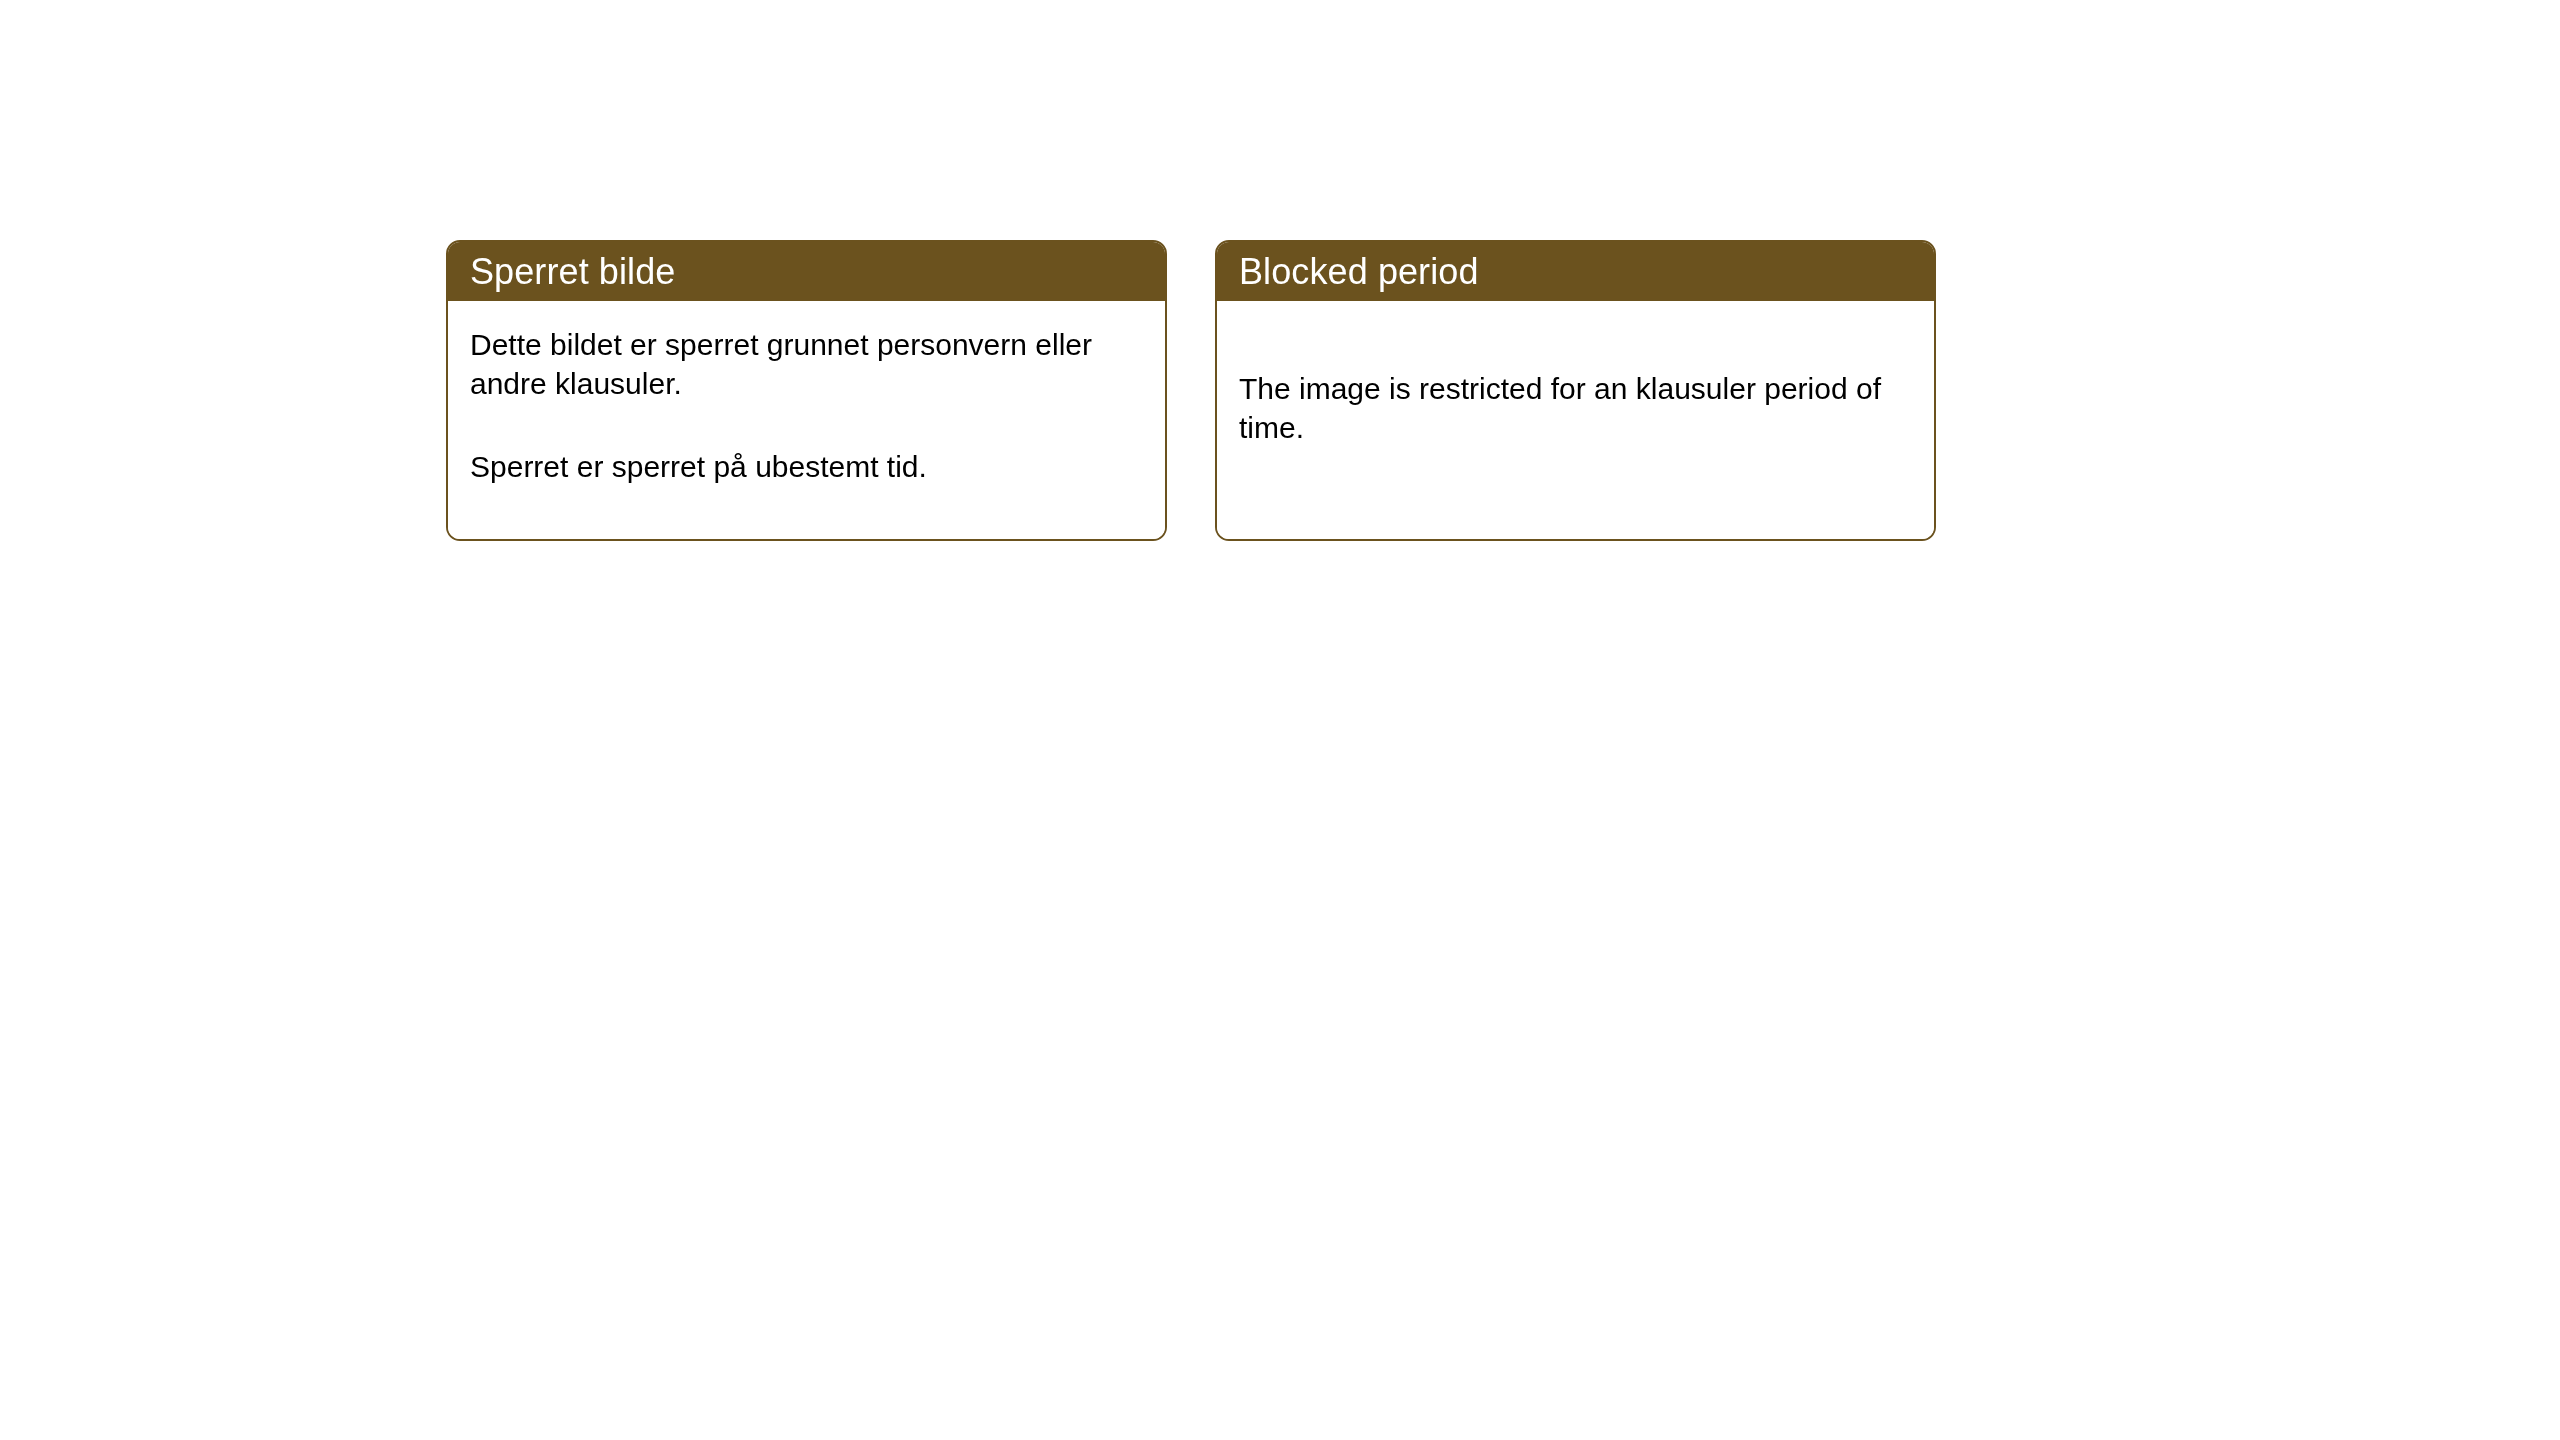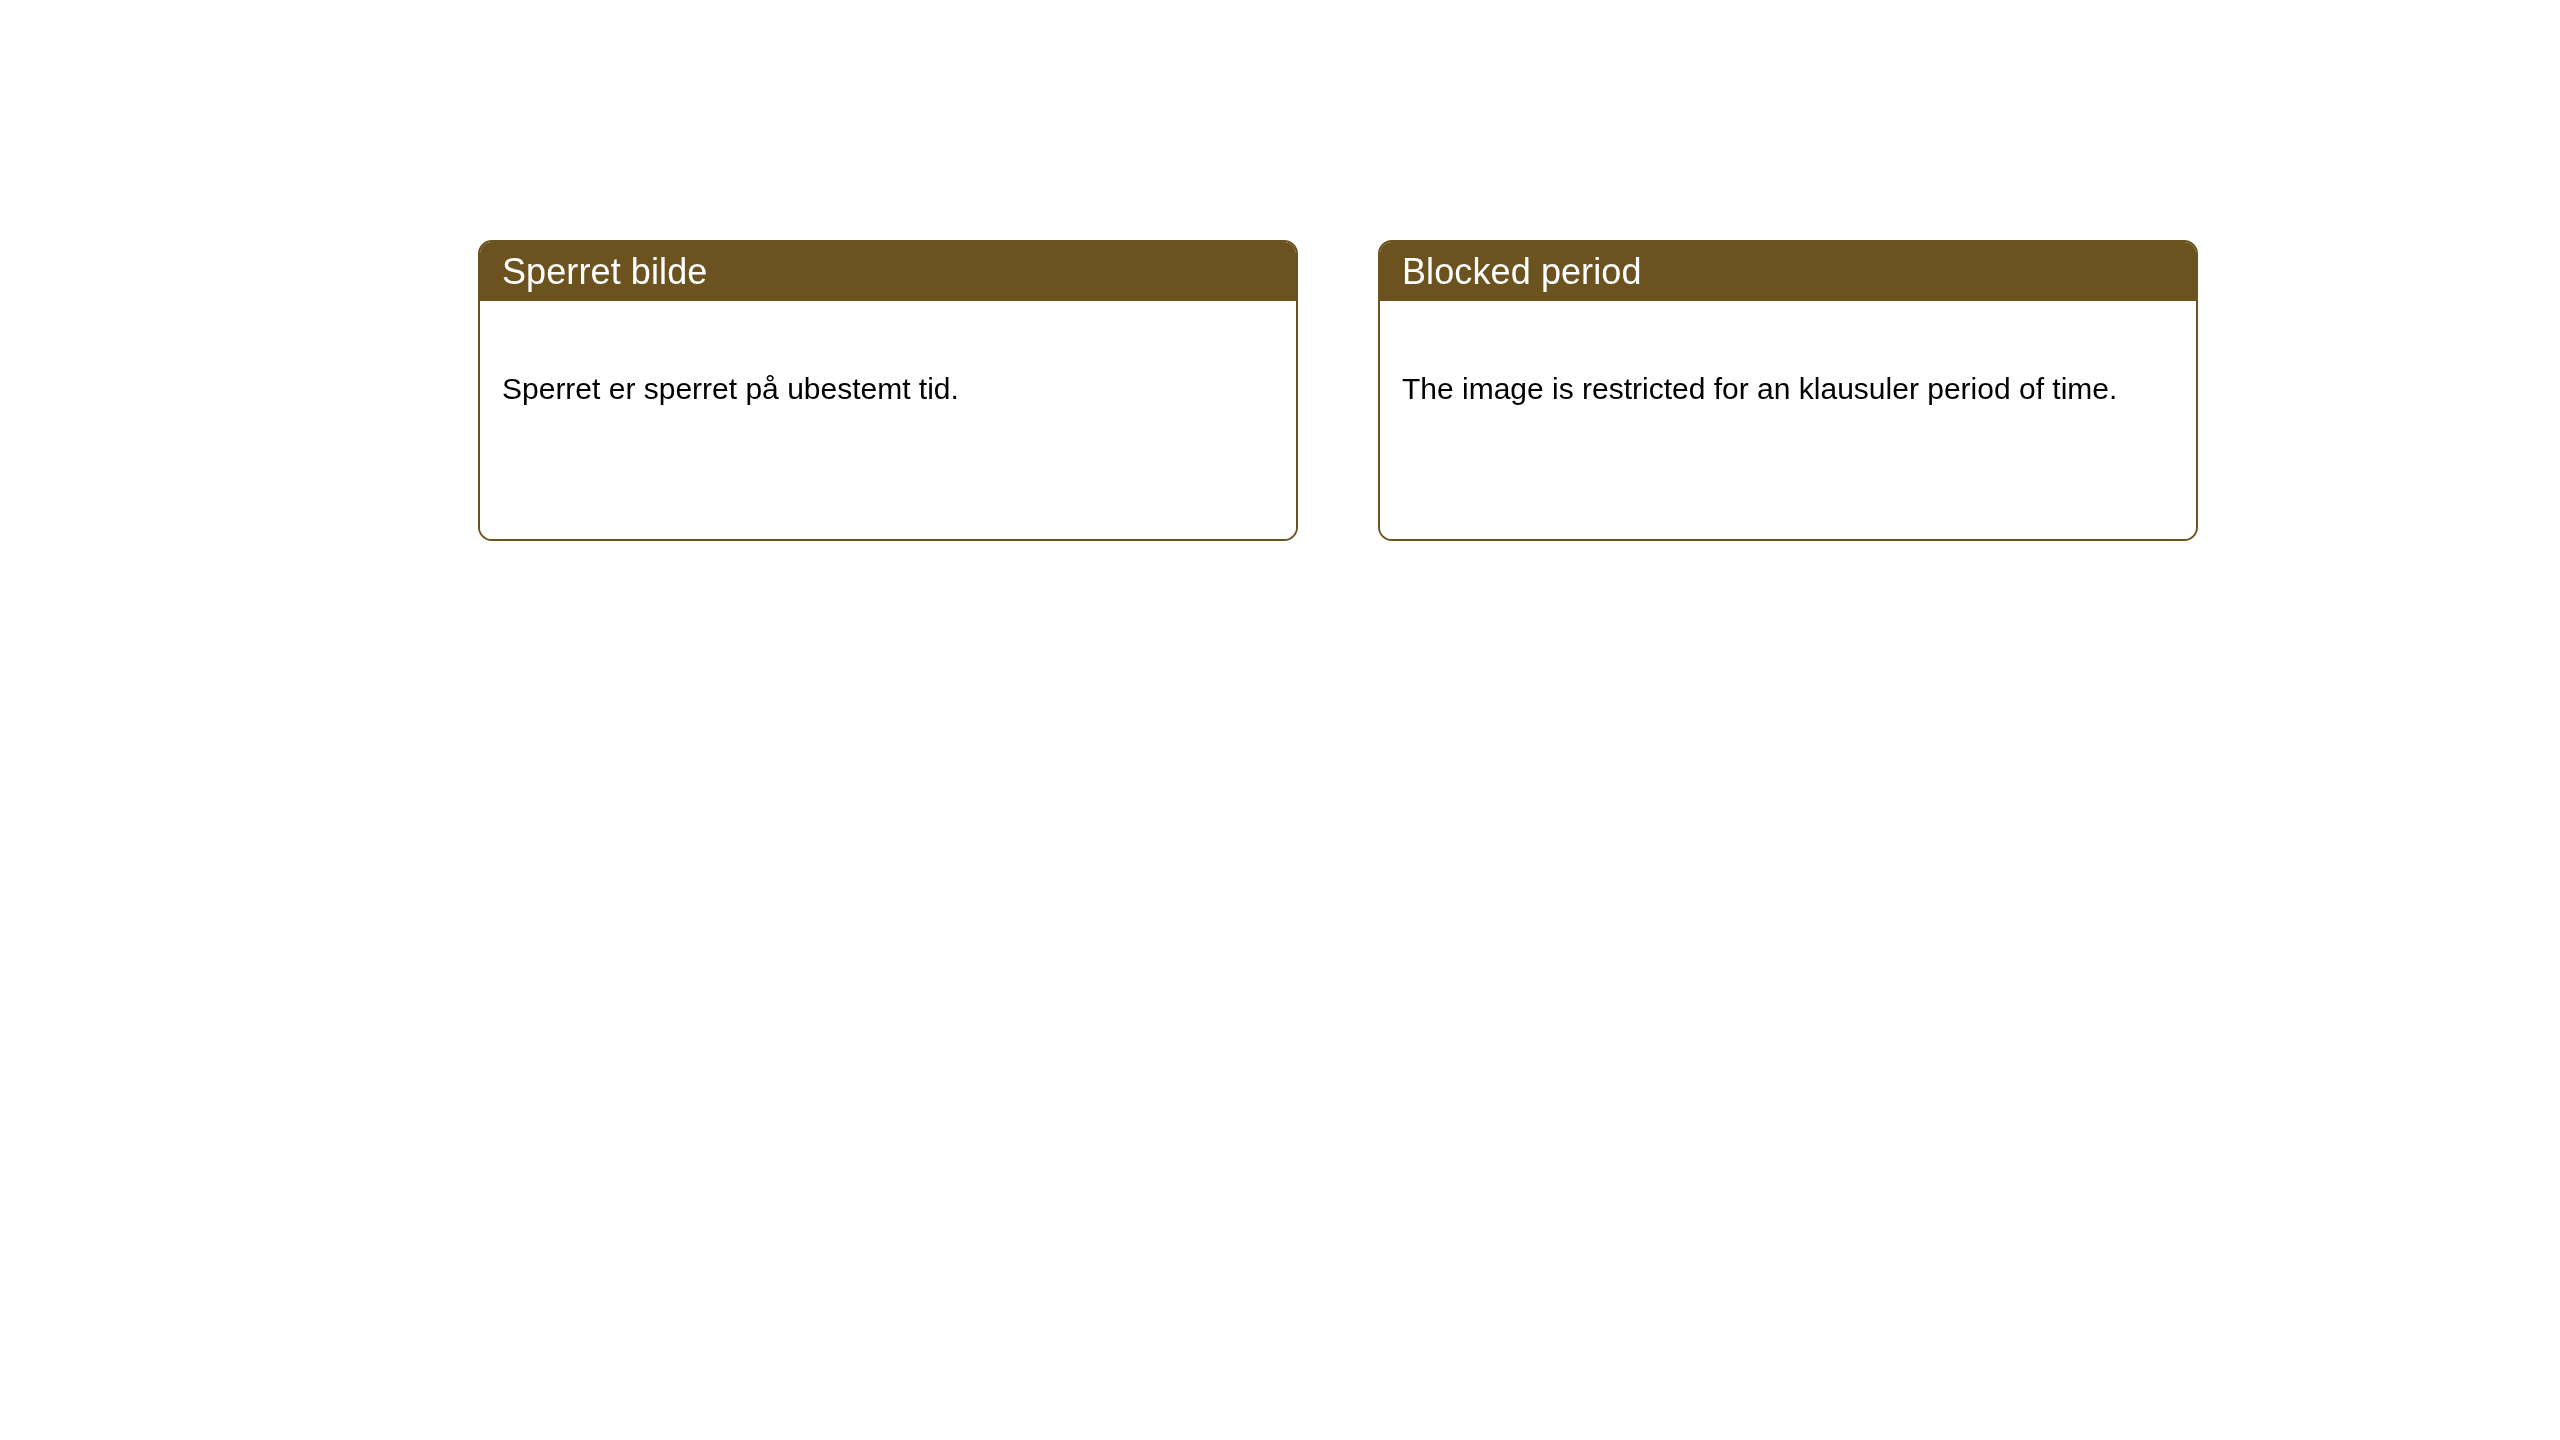--- a/index.html
+++ b/index.html
@@ -19,29 +19,28 @@
     position: absolute;
     left: 446px;
     top: 240px;
     display: flex;
     flex-direction: row;
     align-items: flex-start;
     gap: 48px;
   }
 
   .notice-card {
-    width: 820px;
+    width: 721px;
     box-sizing: border-box;
     border: 2px solid #6B521E;
     border-radius: 14px;
     background: #ffffff;
     overflow: hidden;
     display: flex;
     flex-direction: column;
-    margin-left: 32px;
   }
 
   .notice-header {
     background: #6B521E;
     color: #ffffff;
     font-size: 36px;
     line-height: 1.0;
     font-weight: 400;
     padding: 12px 0 11px 22px;
     letter-spacing: 0.1px;
@@ -68,20 +67,21 @@
   }
 </style>
 </head>
 <body>
 
 <div id="notice-area">
 
   <section class="notice-card">
     <div class="notice-header">Sperret bilde</div>
     <div class="notice-body">
+      <p class="notice-paragraph">Dette bildet er sperret grunnet personvern eller andre klausuler.</p>
       <div class="paragraph-gap"></div>
       <p class="notice-paragraph">Sperret er sperret på ubestemt tid.</p>
     </div>
   </section>
 
   <section class="notice-card">
     <div class="notice-header">Blocked period</div>
     <div class="notice-body">
       <div class="paragraph-gap"></div>
       <p class="notice-paragraph">The image is restricted for an klausuler period of time.</p>

